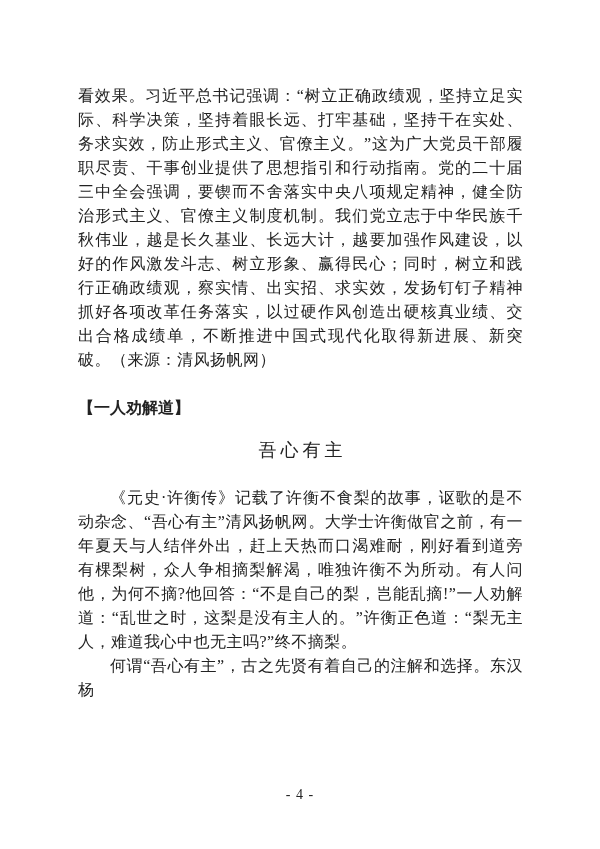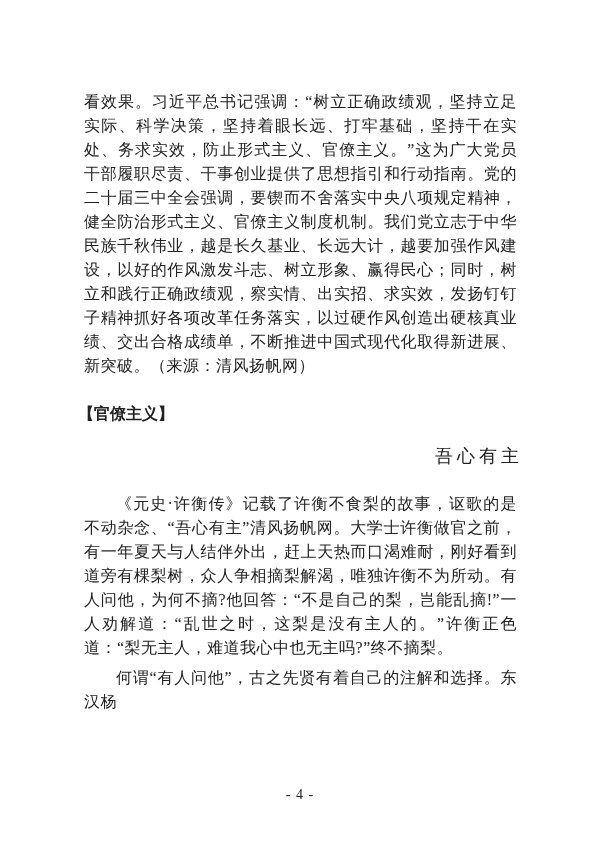--- a/index.html
+++ b/index.html
@@ -16,21 +16,21 @@
     font-family: "Liberation Serif", "DejaVu Serif", serif;
     color: #222222;
   }
   .content {
     position: absolute;
     top: 84px;
     left: 78px;
     width: 445px;
   }
   .body-text {
-    margin: 6px;
+    margin: 0;
     font-size: 16px;
     line-height: 24px;
     text-align: justify;
     text-justify: inter-character;
     letter-spacing: 0.5px;
   }
   .body-text.continued {
     text-indent: 0;
   }
   .body-text.indent {
@@ -40,40 +40,40 @@
     margin: 24px 0 0 0;
     font-size: 16px;
     line-height: 24px;
     font-weight: bold;
   }
   .article-title {
     margin: 17px 0 23px 0;
     font-size: 18px;
     line-height: 26px;
     font-weight: normal;
-    text-align: right;
+    text-align: center;
     letter-spacing: 4px;
     text-indent: 4px;
   }
   .page-number {
     position: absolute;
     top: 786px;
     left: 0;
     width: 100%;
     text-align: center;
     font-size: 14px;
     line-height: 18px;
     letter-spacing: 1px;
   }
 </style>
 </head>
 <body>
 
 <div class="page">
   <div class="content">
     <p class="body-text continued">看效果。习近平总书记强调：“树立正确政绩观，坚持立足实际、科学决策，坚持着眼长远、打牢基础，坚持干在实处、务求实效，防止形式主义、官僚主义。”这为广大党员干部履职尽责、干事创业提供了思想指引和行动指南。党的二十届三中全会强调，要锲而不舍落实中央八项规定精神，健全防治形式主义、官僚主义制度机制。我们党立志于中华民族千秋伟业，越是长久基业、长远大计，越要加强作风建设，以好的作风激发斗志、树立形象、赢得民心；同时，树立和践行正确政绩观，察实情、出实招、求实效，发扬钉钉子精神抓好各项改革任务落实，以过硬作风创造出硬核真业绩、交出合格成绩单，不断推进中国式现代化取得新进展、新突破。（来源：清风扬帆网）</p>
-    <p class="section-label">【官僚主义】</p>
+    <p class="section-label">【一人劝解道】</p>
     <h1 class="article-title">吾心有主</h1>
     <p class="body-text indent">《元史·许衡传》记载了许衡不食梨的故事，讴歌的是不动杂念、“吾心有主”清风扬帆网。大学士许衡做官之前，有一年夏天与人结伴外出，赶上天热而口渴难耐，刚好看到道旁有棵梨树，众人争相摘梨解渴，唯独许衡不为所动。有人问他，为何不摘?他回答：“不是自己的梨，岂能乱摘!”一人劝解道：“乱世之时，这梨是没有主人的。”许衡正色道：“梨无主人，难道我心中也无主吗?”终不摘梨。</p>
-    <p class="body-text indent">何谓“有人问他”，古之先贤有着自己的注解和选择。东汉杨</p>
+    <p class="body-text indent">何谓“吾心有主”，古之先贤有着自己的注解和选择。东汉杨</p>
   </div>
   <div class="page-number">- 4 -</div>
 </div>
 
 </body></html>

